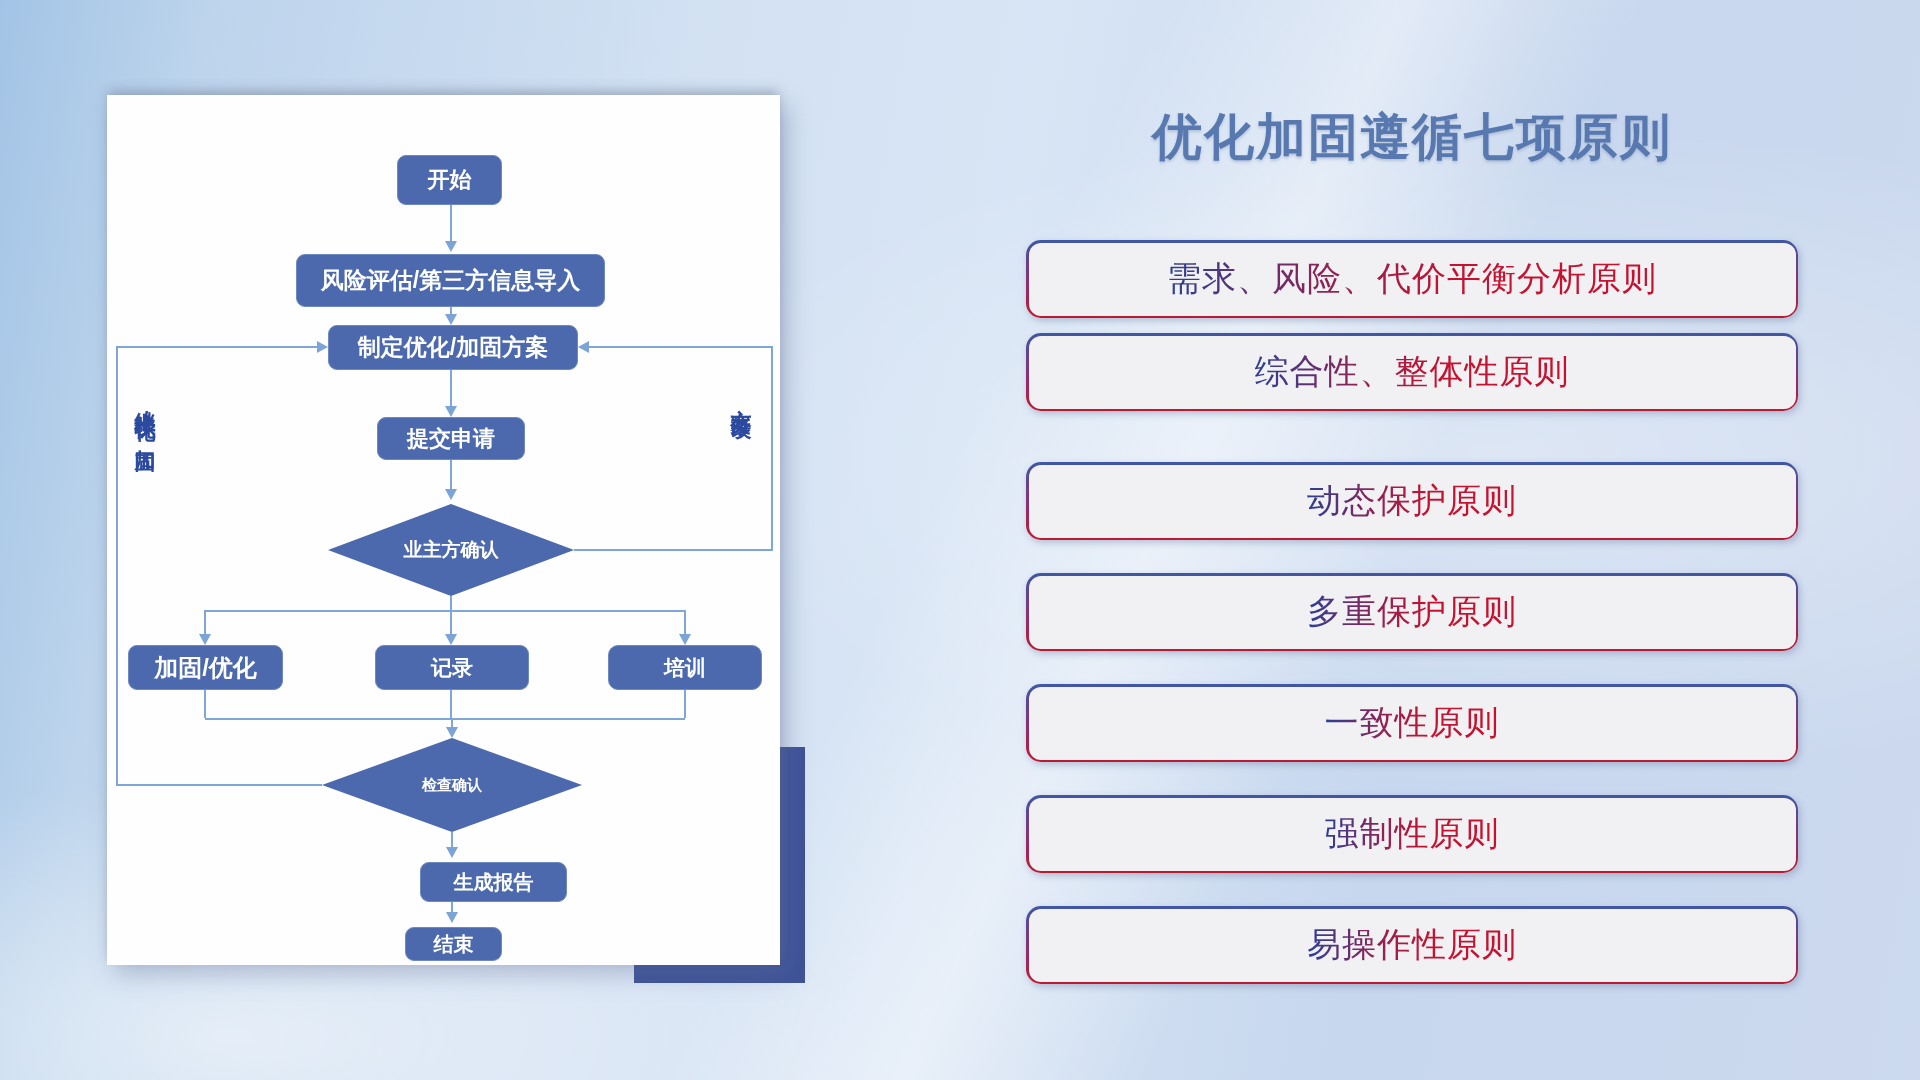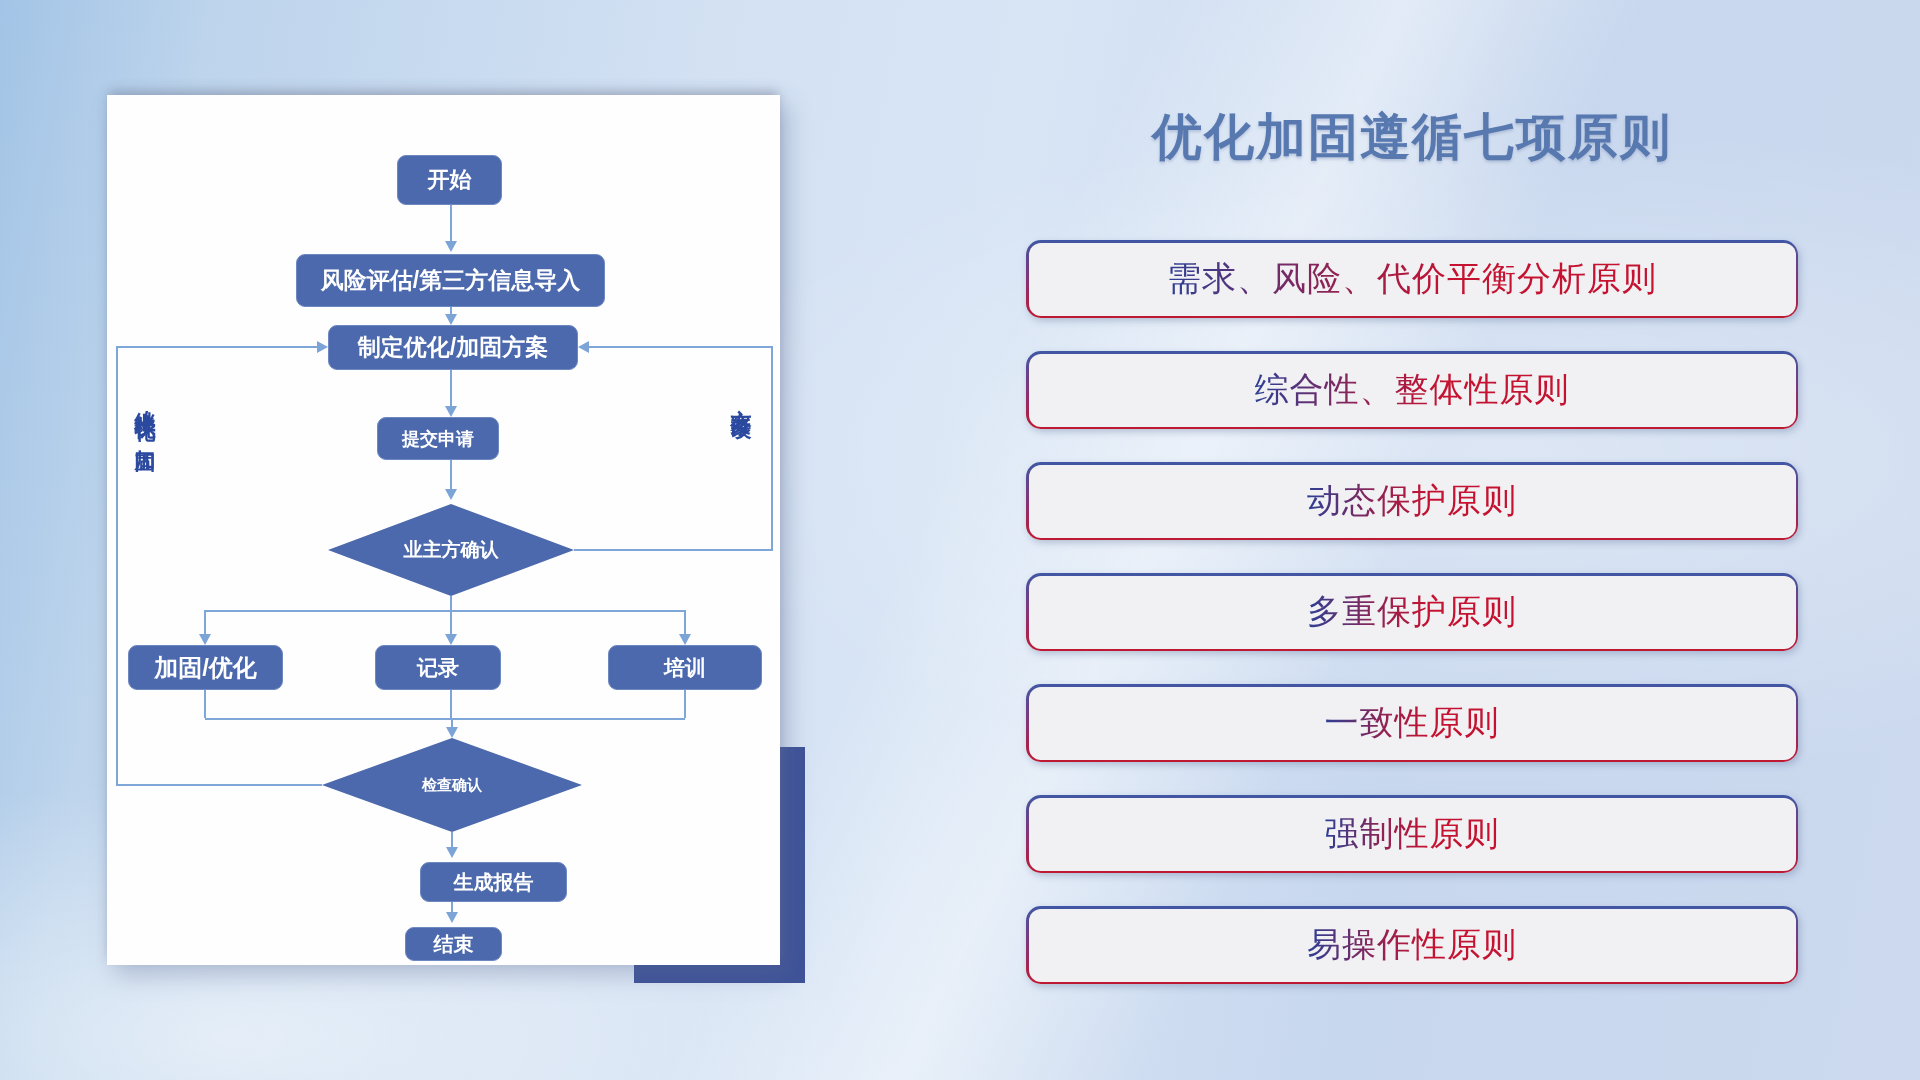--- a/index.html
+++ b/index.html
@@ -116,45 +116,45 @@
 
   <div class="vlabel" style="left:24px;top:300px;height:250px;">继续优化/加固</div>
   <div class="vlabel" style="left:620px;top:297px;height:190px;">方案修改</div>
 
   <div class="node" style="left:290px;top:60px;width:105px;height:50px;font-size:22px;">开始</div>
 
   <div class="node" style="left:221px;top:230px;width:250px;height:45px;font-size:23px;">制定优化/加固方案</div>
 
   <div class="node" style="left:189px;top:159px;width:309px;height:53px;font-size:23px;">风险评估/第三方信息导入</div>
 
-  <div class="node" style="left:270px;top:322px;width:122px;height:43px;font-size:18px;">提交申请</div>
+  <div class="node" style="left:270px;top:322px;width:148px;height:43px;font-size:22px;">提交申请</div>
 
   <div class="diamond" style="left:221px;top:409px;width:246px;height:92px;font-size:19px;">业主方确认</div>
 
   <div class="node" style="left:21px;top:550px;width:155px;height:45px;font-size:24px;">加固/优化</div>
 
-  <div class="node" style="left:268px;top:550px;width:126px;height:45px;font-size:21px;">记录</div>
+  <div class="node" style="left:268px;top:550px;width:154px;height:45px;font-size:21px;">记录</div>
 
-  <div class="node" style="left:501px;top:550px;width:154px;height:45px;font-size:21px;">培训</div>
+  <div class="node" style="left:501px;top:550px;width:154px;height:45px;font-size:21px;border-radius:10px;">培训</div>
 
   <div class="diamond" style="left:215px;top:643px;width:260px;height:94px;font-size:15px;">检查确认</div>
 
   <div class="node" style="left:273px;top:767px;width:147px;height:40px;font-size:20px;margin-left:40px;">生成报告</div>
 
   <div class="node" style="left:298px;top:832px;width:97px;height:34px;font-size:20px;">结束</div>
 </div>
 
 <div class="panel-title">优化加固遵循七项原则</div>
 
 <div class="pbox" style="top:240px;">
   <div class="pbox-inner">
       <span class="ptext">需求、风险、代价平衡分析原则</span>
     </div>
 </div>
-<div class="pbox" style="top:351px;">
+<div class="pbox" style="top:333px;">
   <div class="pbox-inner">
       <span class="ptext">综合性、整体性原则</span>
     </div>
 </div>
 <div class="pbox" style="top:462px;">
   <div class="pbox-inner">
       <span class="ptext">动态保护原则</span>
     </div>
 </div>
 <div class="pbox" style="top:573px;">

